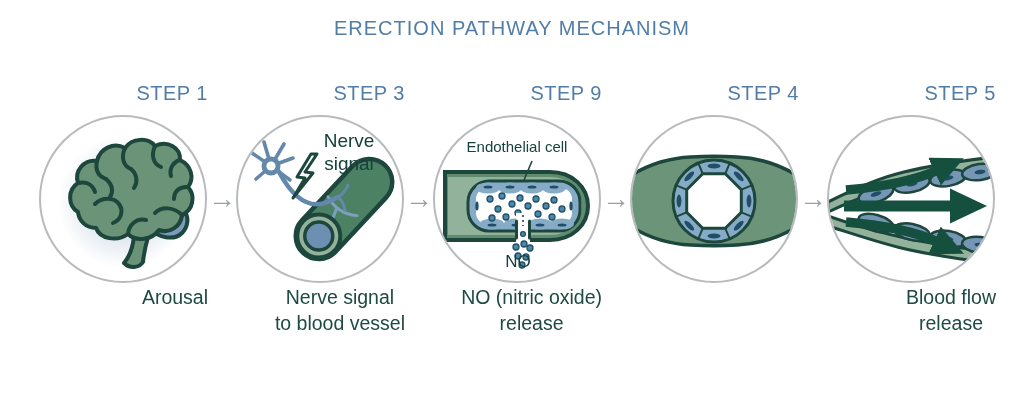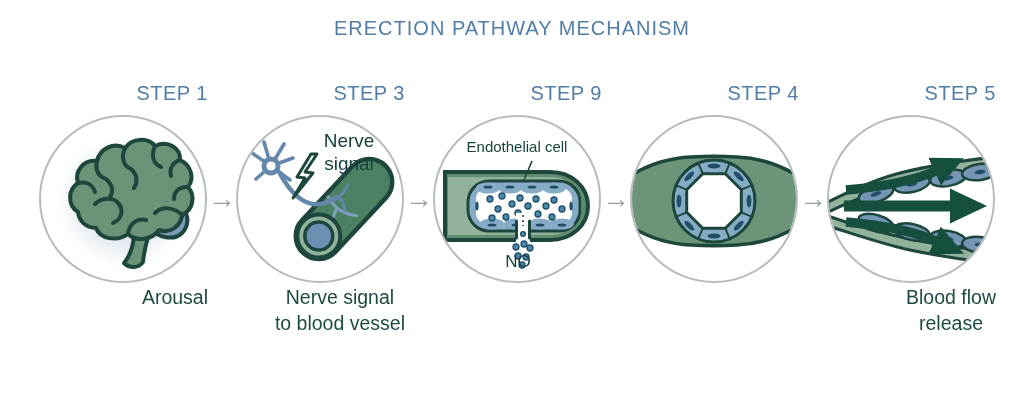--- a/index.html
+++ b/index.html
@@ -182,20 +182,22 @@
                   <circle cx="94" cy="143" r="3"></circle>
                   <circle cx="90" cy="151" r="3"></circle>
               </g>
               <path class="ink" stroke-width="1.6" fill="none" d="M100,47 L92,66"></path>
             </g>
           </g>
         </svg>
         <div class="annot annot-endo">Endothelial cell</div>
         <div class="annot annot-no">NO</div>
       </div>
+      <div class="caption">NO (nitric oxide)
+release</div>
     </div>
 
     <div class="connector">→</div>
 
     <div class="step">
       <div class="step-label">STEP 4</div>
       <div class="circle-wrap">
         <svg width="170" height="170" viewBox="0 0 170 170">
           <defs>
               <clipPath id="clip4">

